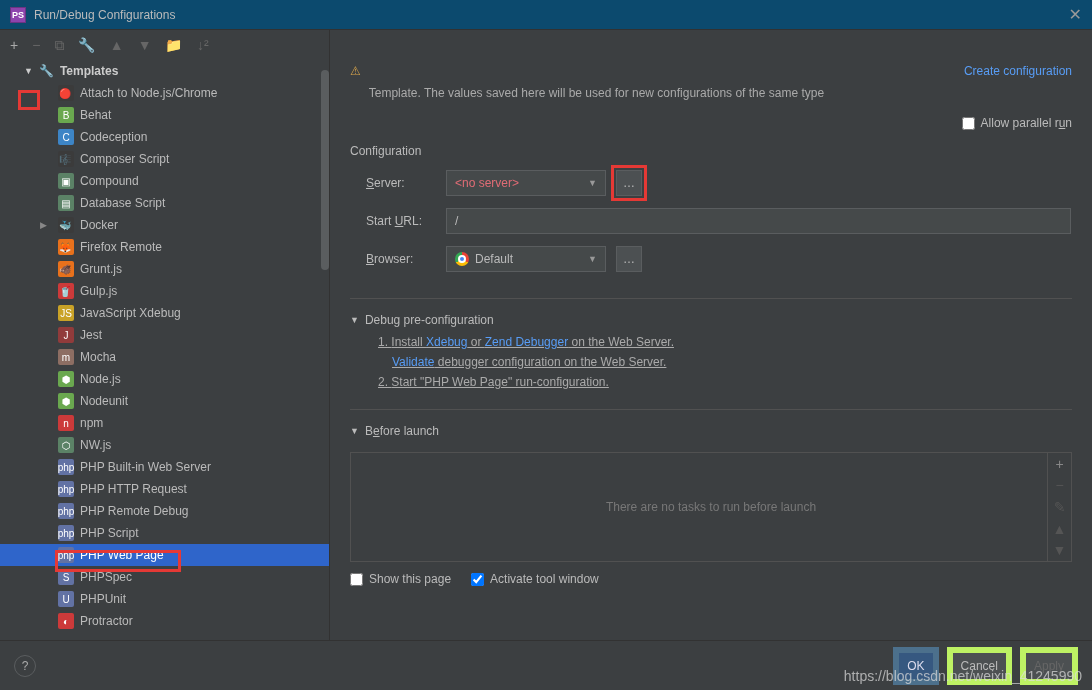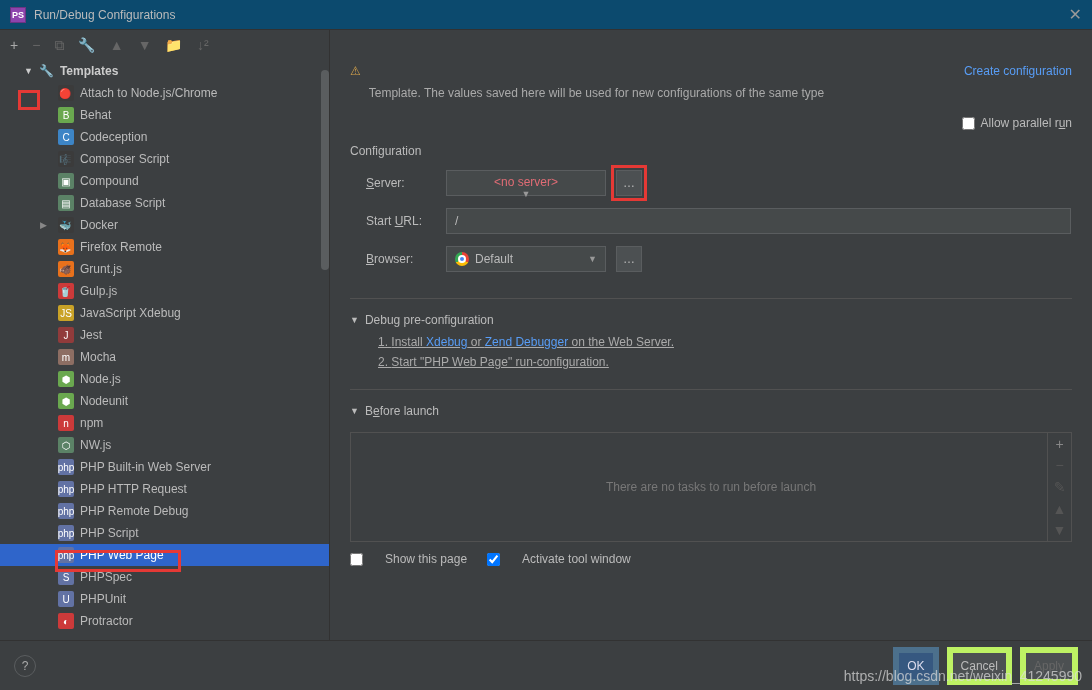--- a/index.html
+++ b/index.html
@@ -26,37 +26,37 @@
 .banner .text { color: #aaa; flex: 1; margin-top: 44px; }
 .banner .link { color: #589df6; cursor: pointer; }
 .check-row { display: flex; justify-content: flex-end; align-items: center; gap: 6px; margin-bottom: 14px; }
 .check-row input { accent-color: #5a5d5f; }
 .section-title { color: #bbb; margin-bottom: 12px; }
 .form-row { display: flex; align-items: center; gap: 10px; margin-bottom: 12px; margin-left: 16px; }
 .form-row label { width: 70px; color: #bbb; }
 .form-row label u { text-decoration: underline; }
 .select, .input { background: #45494a; border: 1px solid #5a5d5f; color: #bbb; padding: 4px 8px; height: 26px; }
 .select { width: 160px; display: flex; align-items: center; justify-content: space-between; }
-.select.error { color: #e06c75; flex-direction: column; }
+.select.error { color: #e06c75; }
 .select .arrow { color: #999; font-size: 9px; }
 .input { width: 625px; }
 .btn-small { width: 26px; height: 26px; background: #4c5052; border: 1px solid #5a5d5f; color: #bbb; display: inline-flex; align-items: center; justify-content: center; cursor: pointer; }
 .chrome-icon { width: 14px; height: 14px; border-radius: 50%; background: conic-gradient(#ea4335 0 120deg, #fbbc05 120deg 240deg, #34a853 240deg 360deg); position: relative; }
 .chrome-icon::after { content: ""; position: absolute; inset: 3px; background: #4285f4; border-radius: 50%; border: 2px solid #fff; }
 .divider { border-top: 1px solid #515151; margin: 14px 0; }
 .collapsible { display: flex; align-items: center; gap: 6px; color: #bbb; margin-bottom: 8px; cursor: pointer; }
 .collapsible .tri { font-size: 9px; }
 .debug-steps { margin-left: 28px; color: #aaa; text-decoration: underline; }
 .debug-steps .step { margin-bottom: 6px; }
 .debug-steps a { color: #589df6; cursor: pointer; }
 .before-launch-box { border: 1px solid #515151; height: 110px; display: flex; align-items: center; justify-content: center; color: #777; position: relative; margin-top: 6px; }
 .bl-toolbar { position: absolute; right: 0; top: 0; bottom: 0; width: 24px; border-left: 1px solid #515151; display: flex; flex-direction: column; }
 .bl-toolbar span { flex: 1; display: flex; align-items: center; justify-content: center; color: #888; cursor: pointer; font-size: 14px; }
 .bottom-checks { display: flex; gap: 20px; margin-top: 10px; }
-.bottom-checks label { display: flex; align-items: center; gap: 22px; color: #bbb; }
+.bottom-checks label { display: flex; align-items: center; gap: 6px; color: #bbb; }
 .footer { height: 50px; border-top: 1px solid #323232; display: flex; align-items: center; padding: 0 14px; gap: 10px; }
 .footer .help { width: 22px; height: 22px; border: 1px solid #5a5d5f; border-radius: 50%; display: flex; align-items: center; justify-content: center; color: #aaa; cursor: pointer; }
 .footer .btns { margin-left: auto; display: flex; gap: 8px; }
 .footer button { padding: 6px 8px; background: #4c5052; border: 6px solid #bef264; color: #bbb; cursor: pointer; }
 .footer button.primary { background: #365880; border-color: #4c708c; color: #dde; }
 .footer button.disabled { color: #666; }
 .watermark { position: absolute; bottom: 6px; right: 10px; color: #ddd; font-size: 14px; opacity: 0.7; pointer-events: none; }
 .scrollbar-v { position: absolute; right: 0; top: 40px; width: 8px; height: 200px; background: #5a5d5f; border-radius: 4px; }
 </style>
 </head>
@@ -232,20 +232,21 @@
       <span class="btn-small">…</span>
     </div>
 
     <div class="divider"></div>
     <div class="collapsible">
       <span class="tri">▼</span>
       <span>Debug pre-configuration</span>
     </div>
     <div class="debug-steps">
       <div class="step">1. <span>Install </span><a>Xdebug</a><span> or </span><a>Zend Debugger</a><span> on the Web Server.</span></div>
+      <div class="step" style="margin-left:14px"><a>Validate</a><span> debugger configuration on the Web Server.</span></div>
       <div class="step">2. <span>Start "PHP Web Page" run-configuration.</span></div>
     </div>
 
     <div class="divider"></div>
     <div class="collapsible">
       <span class="tri">▼</span>
       <span>B<u>e</u>fore launch</span>
     </div>
     <div class="before-launch-box">
       <span>There are no tasks to run before launch</span>

